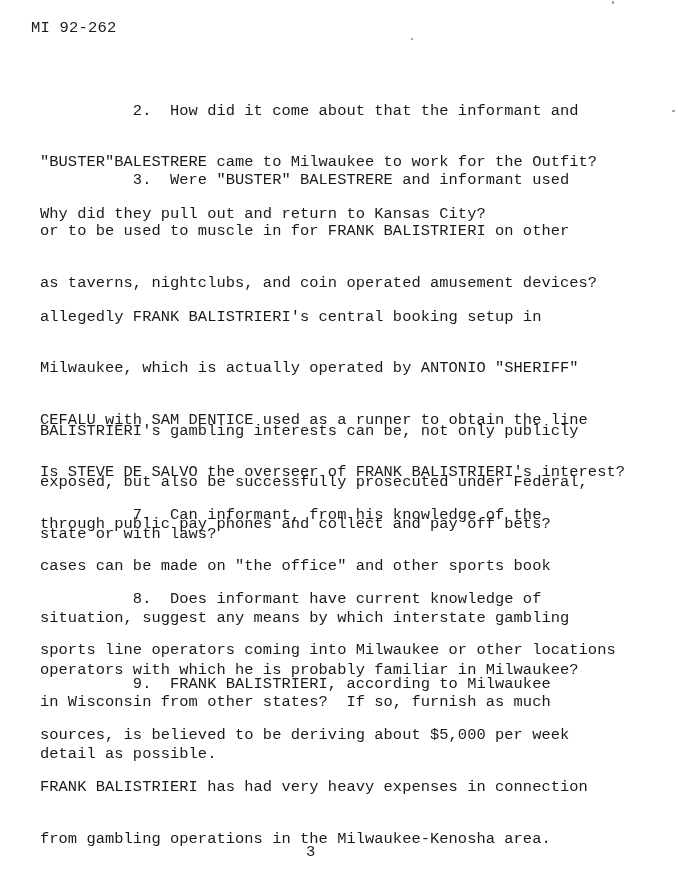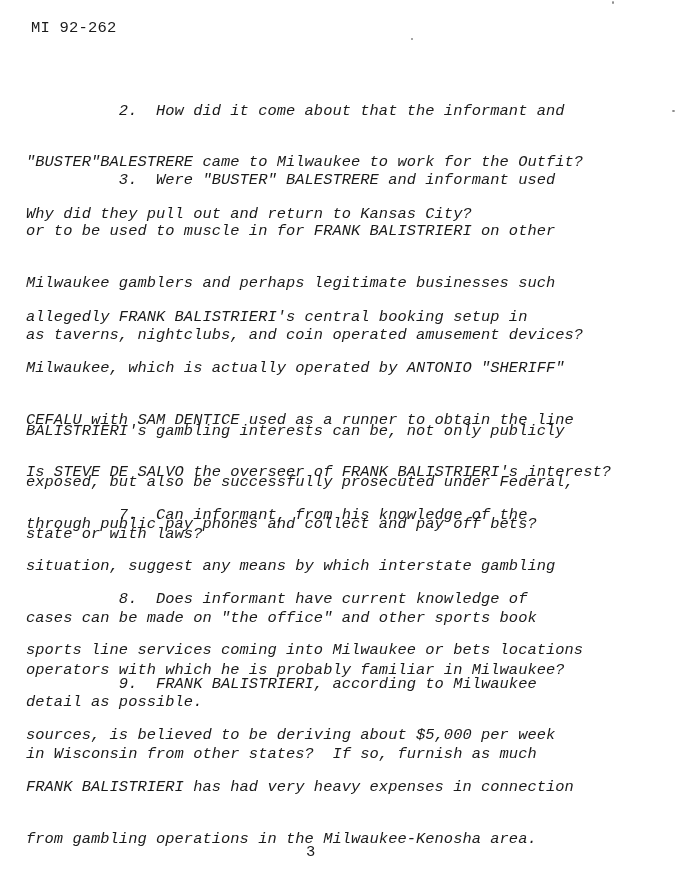--- a/index.html
+++ b/index.html
@@ -22,26 +22,25 @@
     }
     .file-number {
       position: absolute;
       left: 31px;
       top: 19px;
       font-size: 15.5px;
       letter-spacing: 0.2px;
     }
     .para {
       position: absolute;
-      left: 26px;
+      left: 40px;
       font-size: 15.4px;
       line-height: 17.3px;
       white-space: pre;
       letter-spacing: 0.05px;
-      font-style: italic;
     }
     .para .line { display: block; }
     .page-number {
       position: absolute;
       left: 306px;
       top: 843px;
       font-size: 15.5px;
     }
     .speck {
       position: absolute;
@@ -58,51 +57,50 @@
 
   <div class="para" style="top:68px;">
     <span class="line">          2.  How did it come about that the informant and</span>
     <span class="line">"BUSTER"BALESTRERE came to Milwaukee to work for the Outfit?</span>
     <span class="line">Why did they pull out and return to Kansas City?</span>
   </div>
 
   <div class="para" style="top:137px;">
     <span class="line">          3.  Were "BUSTER" BALESTRERE and informant used</span>
     <span class="line">or to be used to muscle in for FRANK BALISTRIERI on other</span>
-    <span class="line">Milwaukee gamblers and perhaps legitimate businesses such</span>
     <span class="line">as taverns, nightclubs, and coin operated amusement devices?</span>
   </div>
 
 
   <div class="para" style="top:274px;">
     <span class="line">allegedly FRANK BALISTRIERI's central booking setup in</span>
     <span class="line">Milwaukee, which is actually operated by ANTONIO "SHERIFF"</span>
     <span class="line">CEFALU with SAM DENTICE used as a runner to obtain the line</span>
     <span class="line">Is STEVE DE SALVO the overseer of FRANK BALISTRIERI's interest?</span>
     <span class="line">through public pay phones and collect and pay off bets?</span>
   </div>
 
   <div class="para" style="top:388px;">
     <span class="line">BALISTRIERI's gambling interests can be, not only publicly</span>
     <span class="line">exposed, but also be successfully prosecuted under Federal,</span>
     <span class="line">state or with laws?</span>
   </div>
 
   <div class="para" style="top:472px;">
     <span class="line">          7.  Can informant, from his knowledge of the</span>
+    <span class="line">cases can be made on "the office" and other sports book</span>
     <span class="line">situation, suggest any means by which interstate gambling</span>
-    <span class="line">cases can be made on "the office" and other sports book</span>
     <span class="line">operators with which he is probably familiar in Milwaukee?</span>
   </div>
 
   <div class="para" style="top:556px;">
     <span class="line">          8.  Does informant have current knowledge of</span>
-    <span class="line">sports line services coming into Milwaukee or bets locations</span>
+    <span class="line">sports line operators coming into Milwaukee or other locations</span>
+    <span class="line">in Wisconsin from other states?  If so, furnish as much</span>
     <span class="line">detail as possible.</span>
-    <span class="line">in Wisconsin from other states?  If so, furnish as much</span>
   </div>
 
   <div class="para" style="top:641px;">
     <span class="line">          9.  FRANK BALISTRIERI, according to Milwaukee</span>
     <span class="line">sources, is believed to be deriving about $5,000 per week</span>
     <span class="line">FRANK BALISTRIERI has had very heavy expenses in connection</span>
     <span class="line">from gambling operations in the Milwaukee-Kenosha area.</span>
     
     
     

